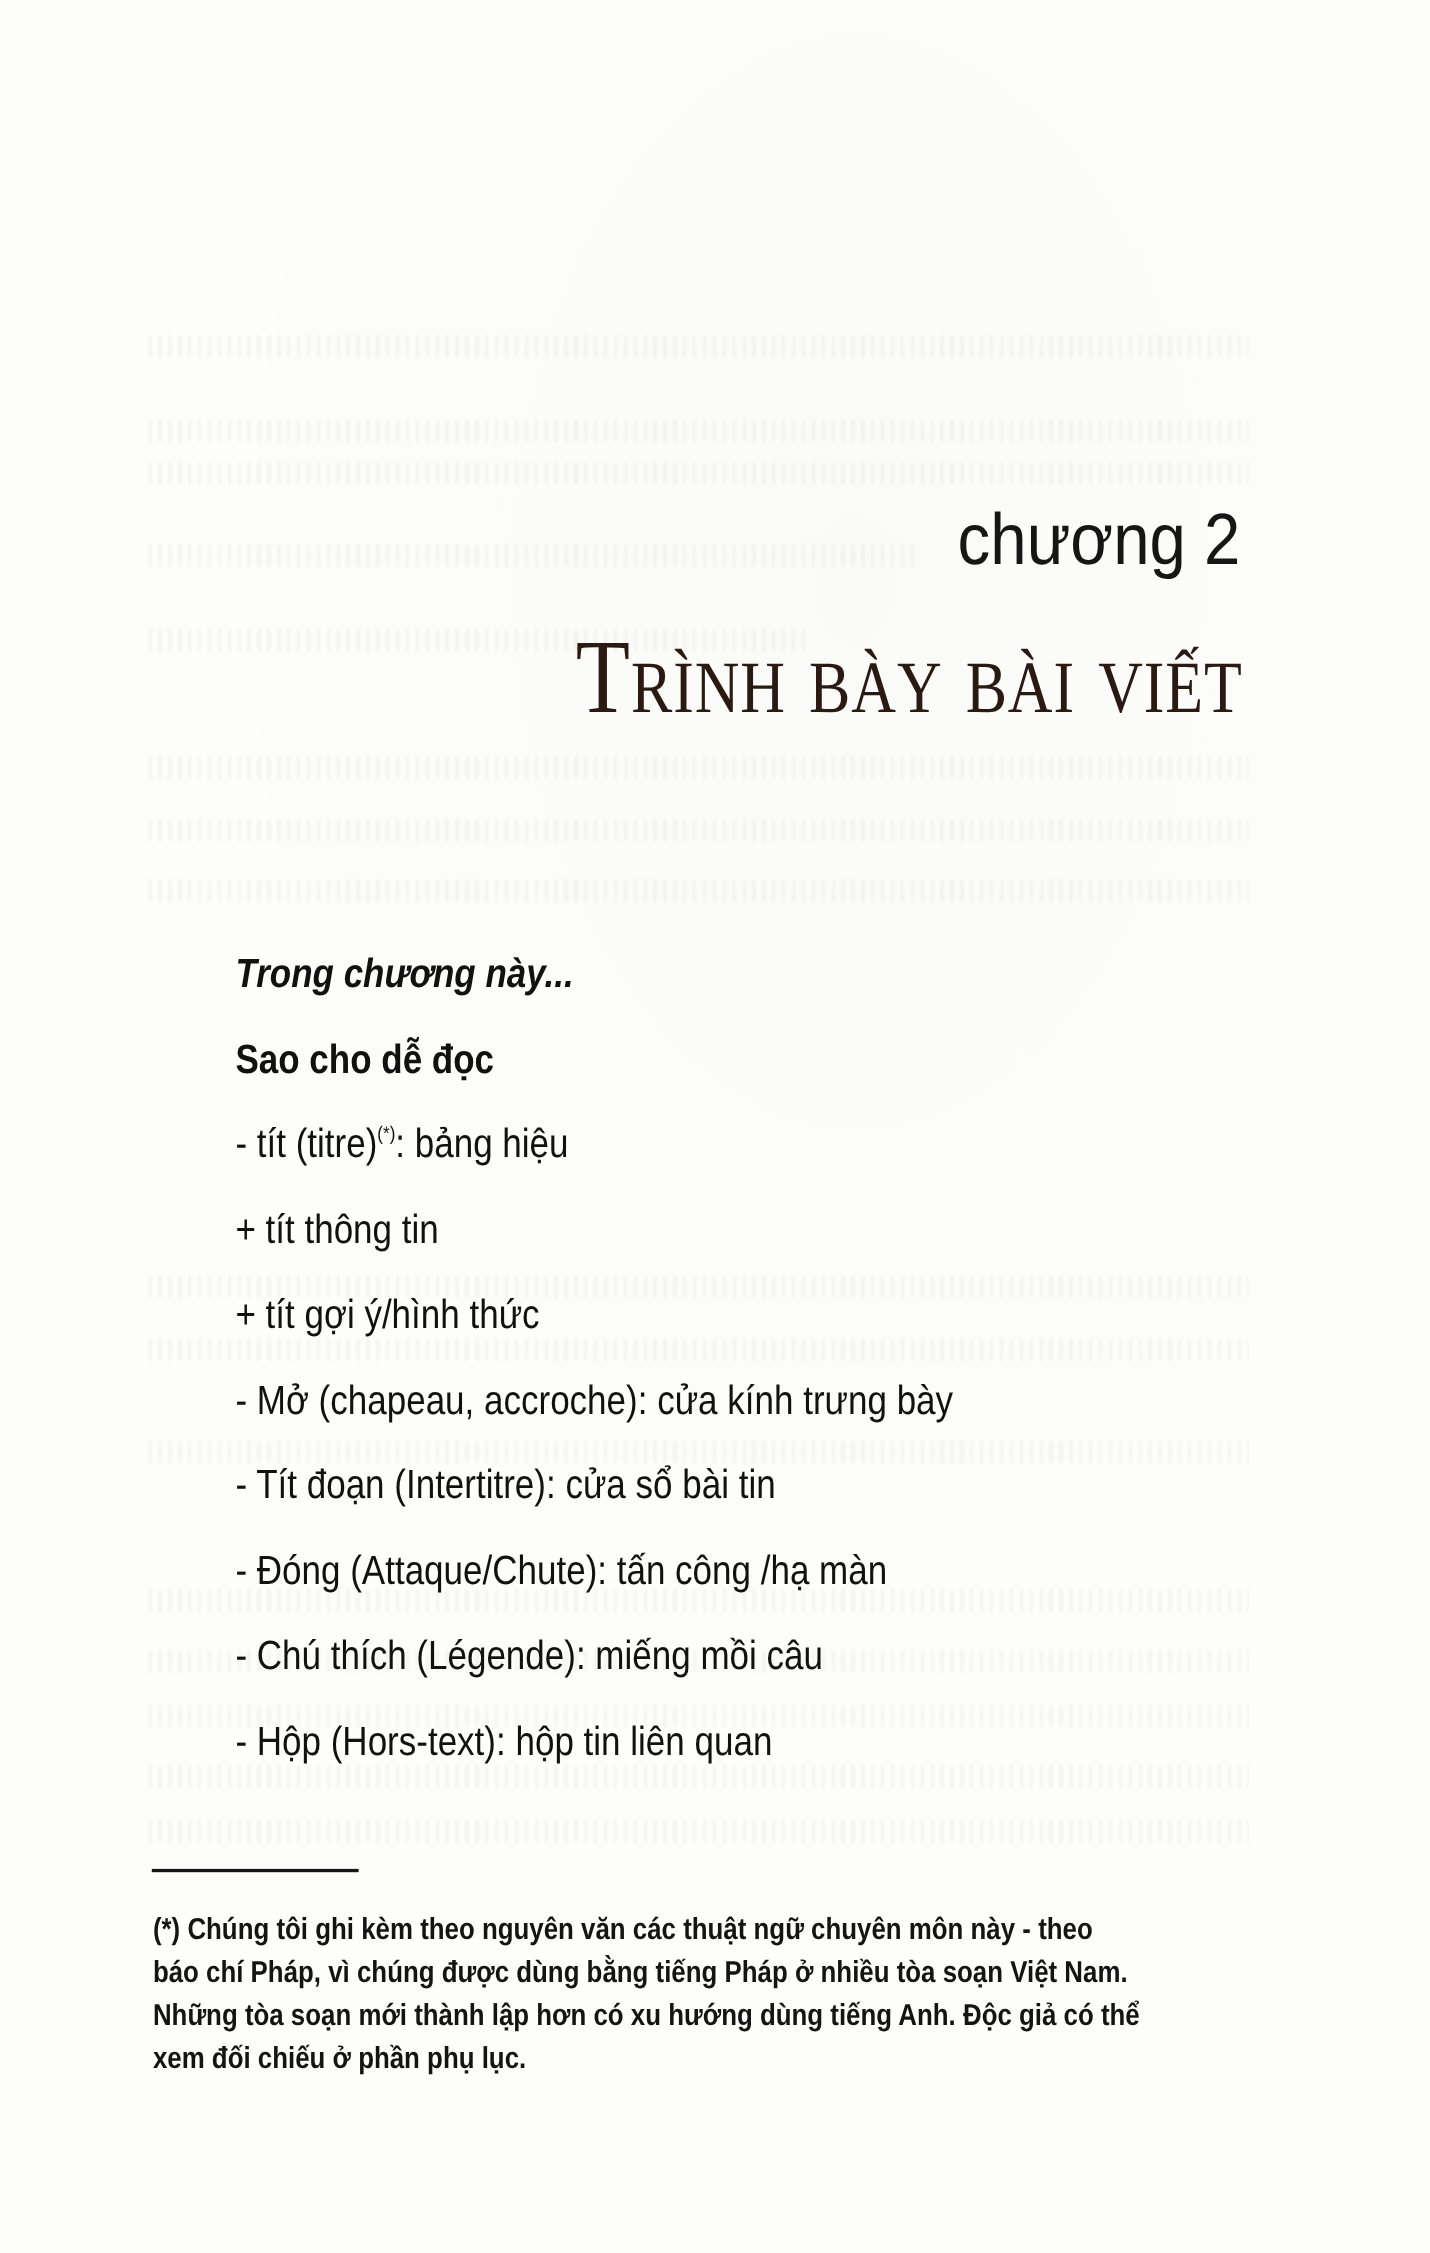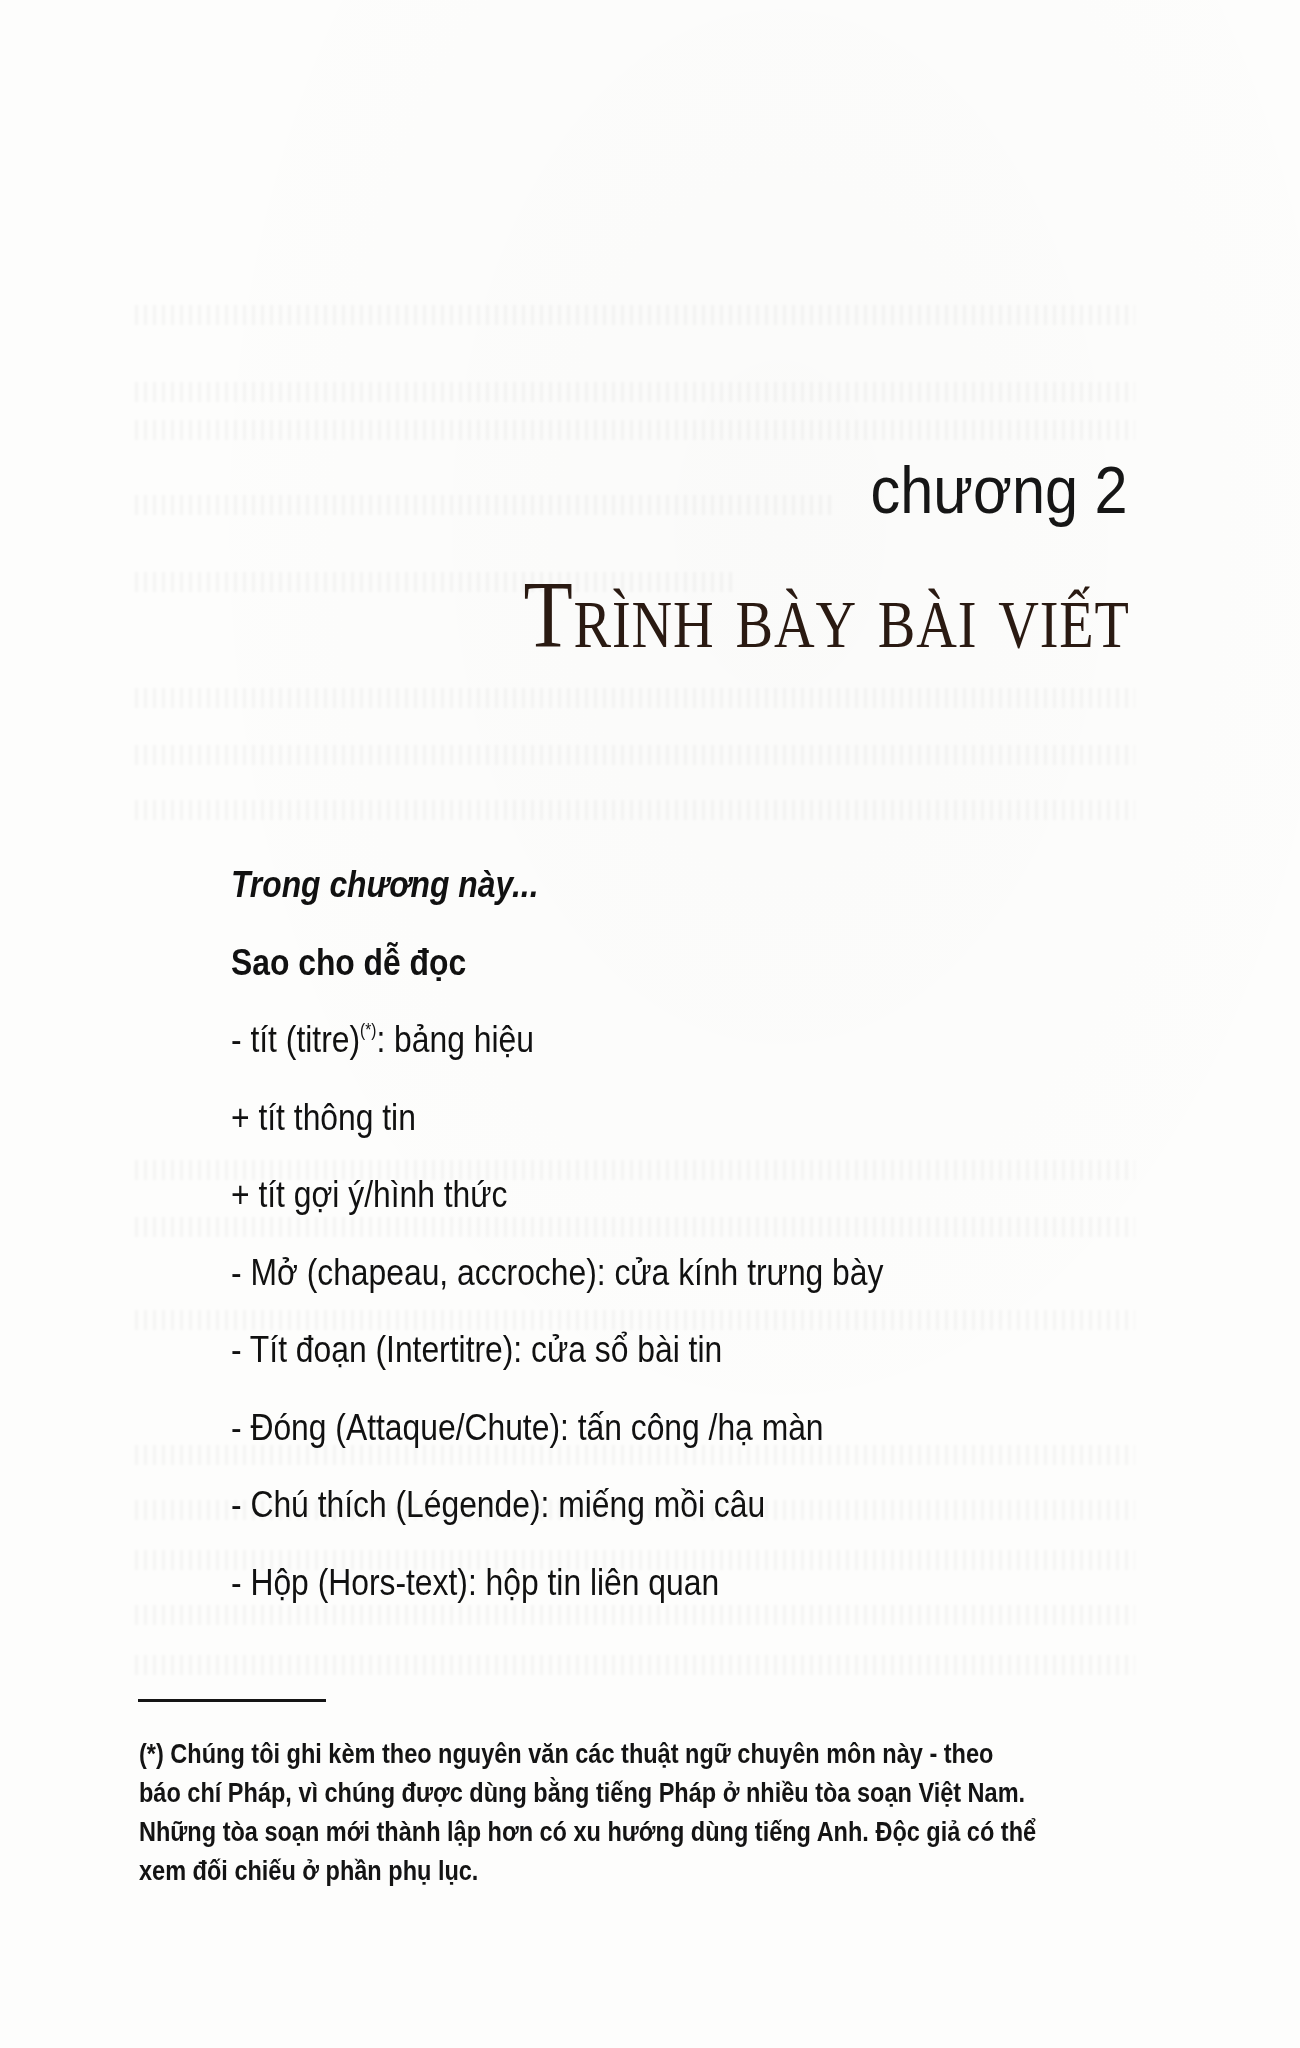--- a/index.html
+++ b/index.html
@@ -59,21 +59,21 @@
       font-size: 96px;
       line-height: 110px;
       color: #2a1a12;
       letter-spacing: 1px;
       transform: scaleX(0.84);
       transform-origin: right center;
       white-space: nowrap;
     }
     .contents {
       position: absolute;
-      left: 231px;
+      left: 214px;
       top: 862px;
       width: 1000px;
     }
     .contents .line {
       height: 77.5px;
       font-family: "Liberation Sans", sans-serif;
       font-size: 37px;
       line-height: 46px;
       color: #111111;
       transform: scaleX(0.86);

